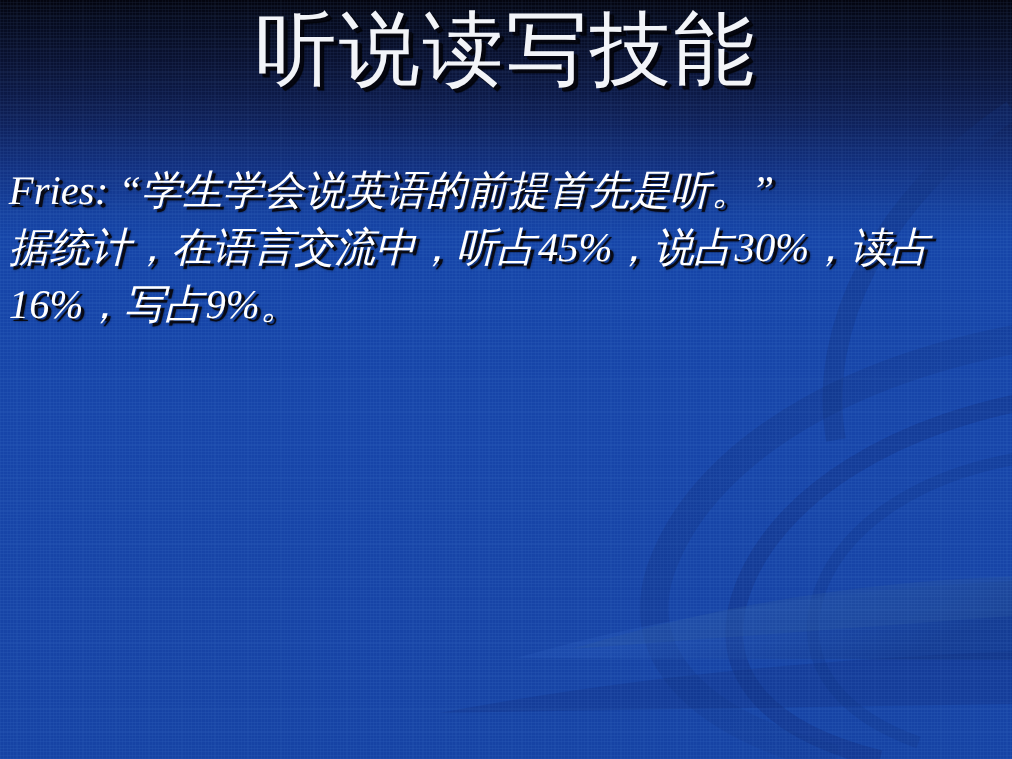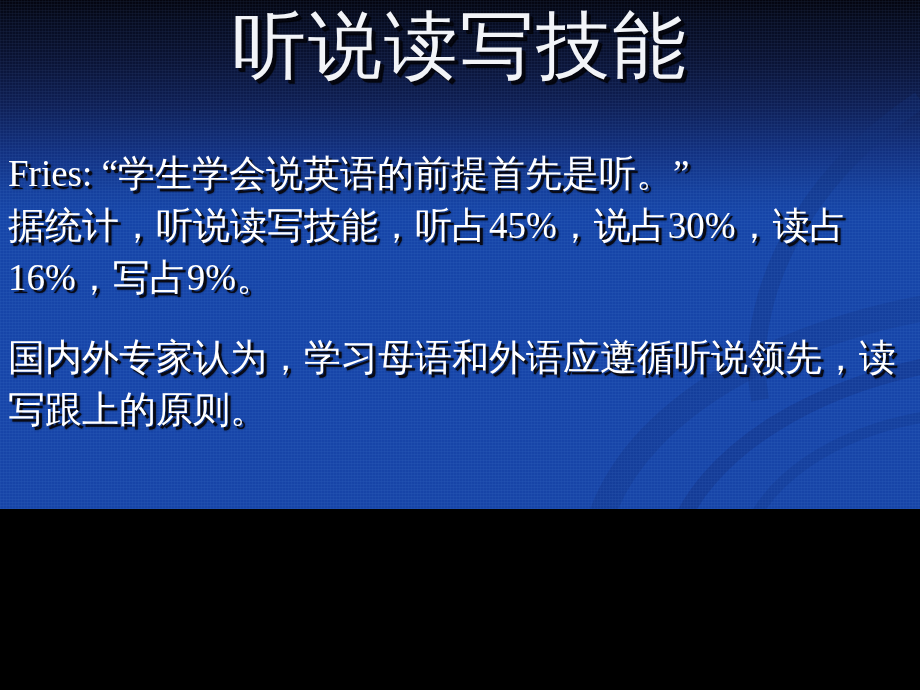--- a/index.html
+++ b/index.html
@@ -3,21 +3,21 @@
 <meta charset="utf-8">
 <style>
   html, body {
     margin: 0;
     padding: 0;
     background: #000;
   }
   #slide {
     position: relative;
     width: 920px;
-    height: 509px;
+    height: 690px;
     overflow: hidden;
     font-family: "Liberation Serif", "DejaVu Serif", serif;
     
     background:
       linear-gradient(to bottom,
         #04050f 0px,
         #060b1e 18px,
         #0a1334 60px,
         #0e1f55 105px,
         #12307f 150px,
@@ -77,20 +77,21 @@
     z-index: 5;
   }
   .para {
     color: #ffffff;
     font-size: 37px;
     line-height: 52px;
     letter-spacing: 0px;
     text-shadow: 3px 3px 0 #090a14, 3px 3px 2px rgba(0,0,0,.75);
     white-space: nowrap;
     margin: 0;
+    font-style: italic;
   }
   .para.wrap { white-space: normal; }
   .para + .para { margin-top: 0px; }
   .gap-before { margin-top: 28px !important; }
 </style>
 </head>
 <body>
 
 <div id="slide">
 
@@ -125,20 +126,19 @@
 
   <div id="noise"></div>
 
   <div id="title-block">
     <span id="title-text">听说读写技能</span>
   </div>
 
   <div id="body-block">
     <p class="para">Fries: “学生学会说英语的前提首先是听。”</p>
 
-    <p class="para wrap">据统计，听说读写技能，听占45%，说占30%，读占16%，写占9%。</p>
+    <p class="para wrap">据统计，在语言交流中，听占45%，说占30%，读占16%，写占9%。</p>
 
-    <p class="para wrap gap-before">国内外专家认为，学习母语和外语应遵循听说领先，读写跟上的原则。</p>
 
 
   </div>
 
 </div>
 
 </body></html>

